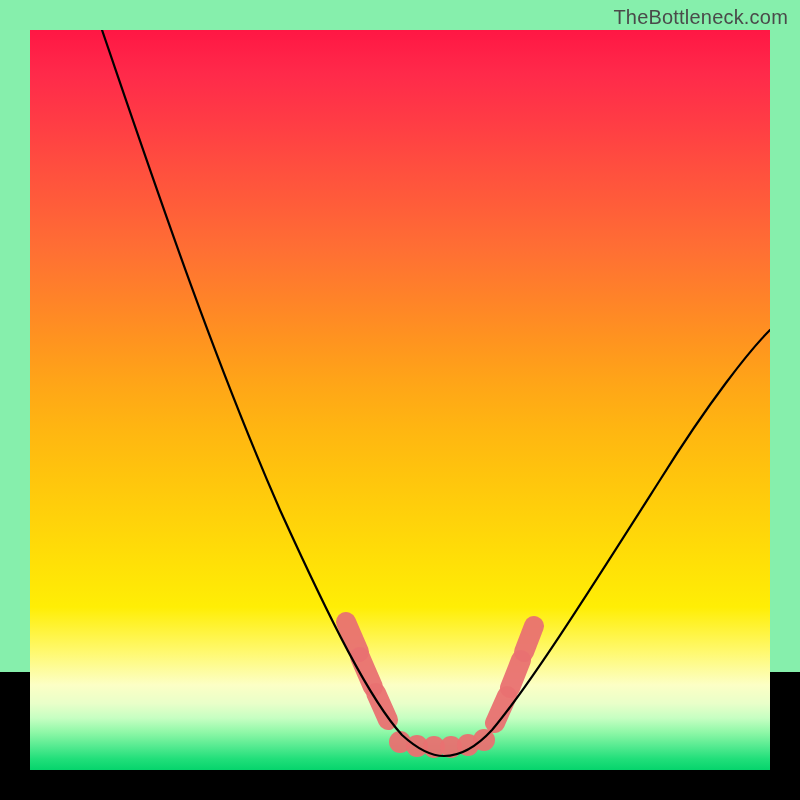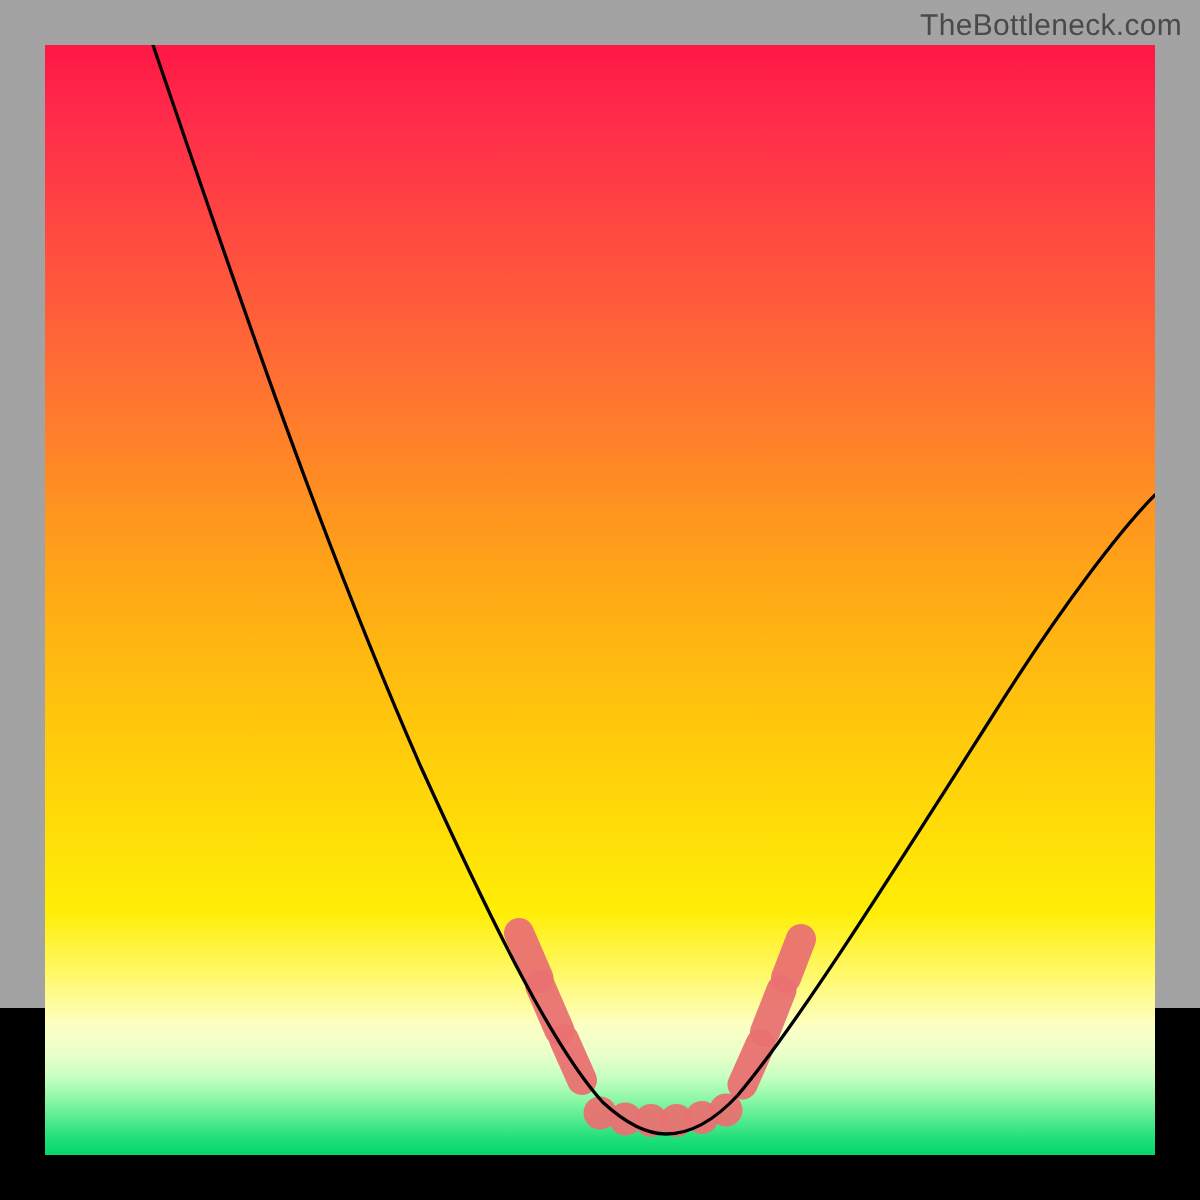--- a/index.html
+++ b/index.html
@@ -8,21 +8,21 @@
     width: 800px;
     height: 800px;
     overflow: hidden;
     background: #000;
     font-family: Arial, Helvetica, sans-serif;
   }
   .frame {
     position: relative;
     width: 800px;
     height: 672px;
-    background: #a3a3a3;
+    background: #86efac;
   }
   .plot-area {
     position: absolute;
     left: 30px;
     top: 30px;
     width: 740px;
     height: 740px;
     
     background: linear-gradient(
       to bottom,

